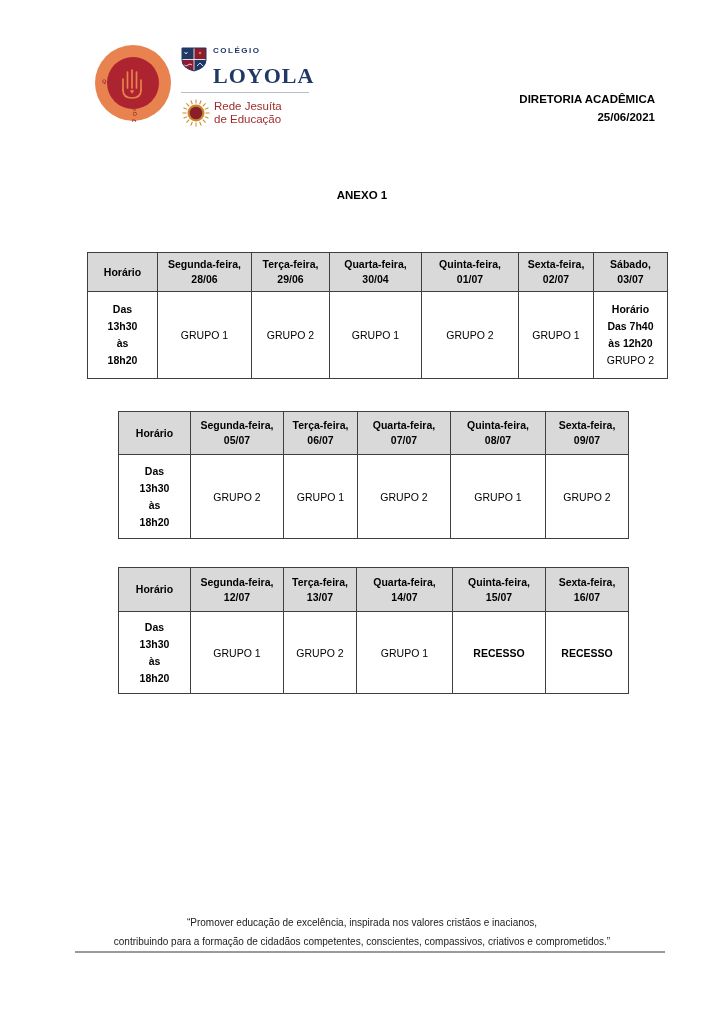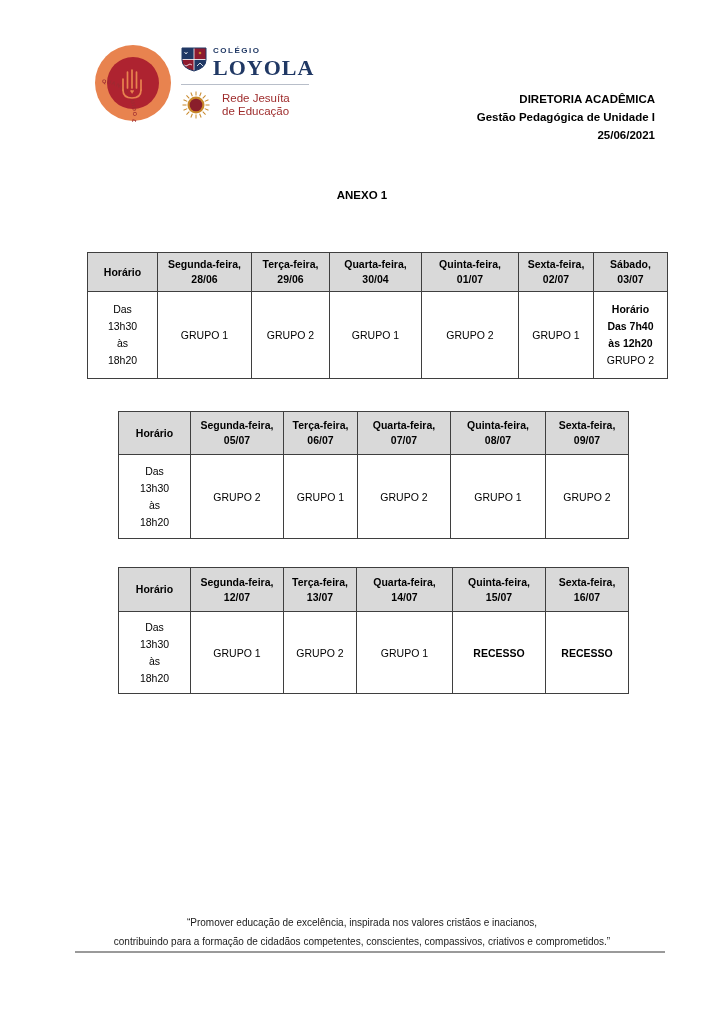--- a/index.html
+++ b/index.html
@@ -4,40 +4,40 @@
 <style>
   * { margin:0; padding:0; box-sizing:border-box; }
   html,body { background:#ffffff; }
   body { font-family:"Liberation Sans", sans-serif; color:#000; }
   .page { position:relative; width:724px; height:1024px; background:#fff; overflow:hidden; }
 
   
   .logo { position:absolute; left:94px; top:44px; display:flex; gap:9px; align-items:flex-start; }
   .brand { width:136px; padding-top:3px; }
   .brand-top { display:flex; gap:6px; align-items:flex-start; }
-  .college { display:flex; flex-direction:column; line-height:1; }
+  .college { display:flex; flex-direction:column; line-height:1;gap:8px; }
   .college-small { font-size:8px; font-weight:bold; color:#203864; letter-spacing:1.5px; margin-bottom:2px; }
   .college-large { font-family:"Liberation Serif", serif; font-size:22px; font-weight:bold; color:#203864; letter-spacing:1px; }
   .brand-divider { border-top:1px solid #b8bec9; margin:5px 0 5px 0; width:128px; }
-  .brand-bottom { display:flex; gap:11px; align-items:center; }
+  .brand-bottom { display:flex; gap:3px; align-items:center; }
   .network { display:flex; flex-direction:column; font-size:11.5px; line-height:13px; color:#9E2B2B; }
 
   
   .header-right { position:absolute; top:90px; right:69px; text-align:right; font-weight:bold; font-size:11.5px; line-height:18px;margin-left:32px; }
 
   
   .doc-title { position:absolute; top:189px; left:0; right:0; text-align:center; font-weight:bold; font-size:11.5px; }
   .doc-subtitle { position:absolute; top:222px; left:0; right:0; text-align:center; font-weight:bold; font-size:11.5px; }
 
   
   table.sched { border-collapse:collapse; table-layout:fixed; position:absolute; font-size:10.5px; }
   table.sched th, table.sched td { border:1px solid #3f3f3f; text-align:center; vertical-align:middle; padding:0 2px; }
   table.sched thead th { background:#D9D9D9; font-weight:bold; line-height:15px; }
   table.sched thead th span { display:block; }
-  td.time { font-weight:normal; }
+  td.time { font-weight:bold; }
   td.time span, td.sat span { display:block; line-height:17px; }
   td.group { font-weight:normal; }
   td.group.bold { font-weight:bold; }
   td.sat { font-weight:normal; }
   td.sat .b { font-weight:bold; }
 
   .t1 { left:87px; top:252px; width:580px; }
   .t1 thead th { height:39px; }
   .t1 tbody td { height:87px; }
   .t2 { left:118px; top:411px; width:510px; }
@@ -132,21 +132,20 @@
         <div class="network">
           <span>Rede Jesuíta</span>
           <span>de Educação</span>
         </div>
       </div>
     </div>
   </div>
 
   <div class="header-right">
     <div>DIRETORIA ACADÊMICA</div>
-    <div>Gestão Pedagógica de Unidade I</div>
     <div>25/06/2021</div>
   </div>
 
   <div class="doc-title">ANEXO 1</div>
 
   <table class="sched t1">
     <colgroup>
       <col style="width:70px">
         <col style="width:94px">
         <col style="width:78px">

